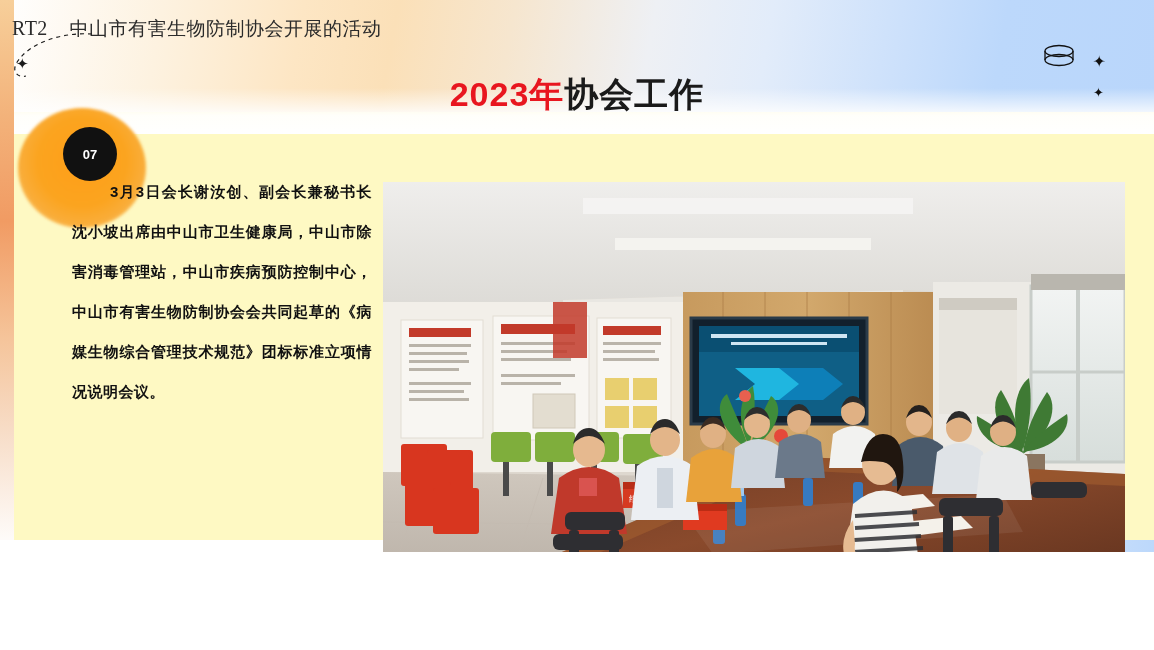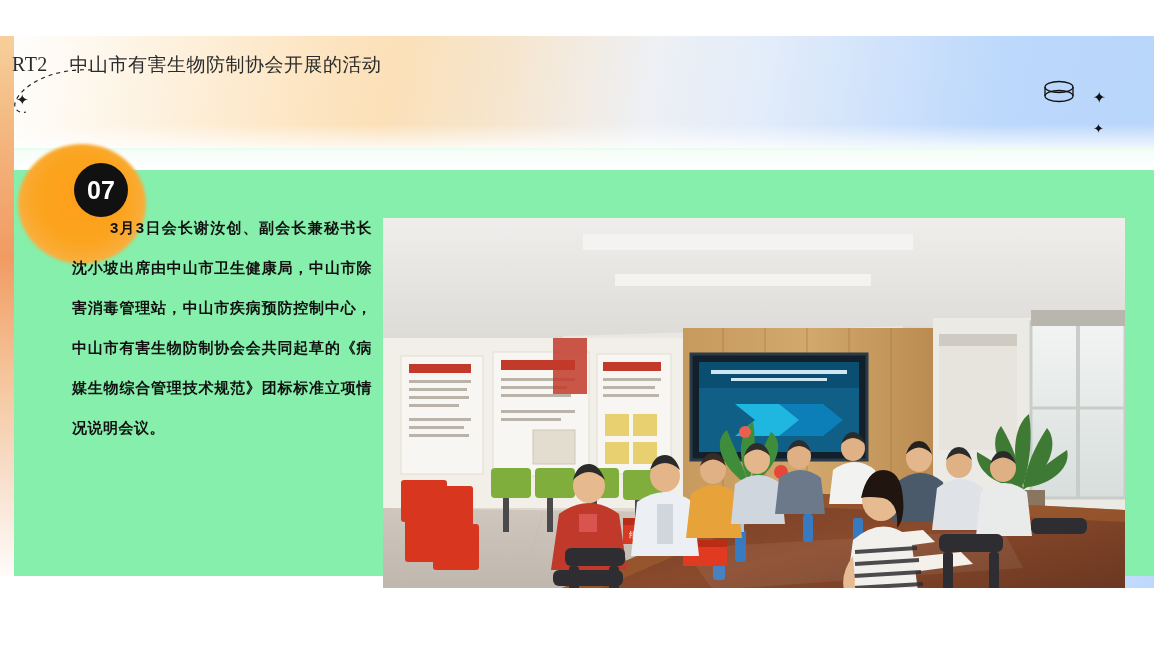--- a/index.html
+++ b/index.html
@@ -11,22 +11,21 @@
     height: 650px;
     font-family: "Liberation Sans", sans-serif;
     background: #ffffff;
     overflow: hidden;
   }
   .slide {
     position: relative;
     width: 1154px;
     height: 552px;
     overflow: hidden;
-    background: #86efac;
-    margin-top: 36px;
+    background: #fef9c3;
   }
   
   .top-band {
     position: absolute;
     left: 0;
     top: 0;
     width: 1154px;
     height: 112px;
     background: linear-gradient(100deg,
         #ffffff 0%,
@@ -132,28 +131,28 @@
     left: 18px;
     top: 108px;
     width: 128px;
     height: 120px;
     border-radius: 50%;
     background: radial-gradient(circle at 50% 45%, #ff9e18 0%, #fba41f 48%, #f9ad3a 68%, rgba(250,190,120,0.45) 86%, rgba(255,255,255,0) 100%);
     filter: blur(1.5px);
   }
   .badge-num {
     position: absolute;
-    left: 74px;
+    left: 63px;
     top: 127px;
     width: 54px;
     height: 54px;
     border-radius: 50%;
     background: #111111;
     color: #ffffff;
-    font-size: 25px;
+    font-size: 13px;
     font-weight: bold;
     display: flex;
     align-items: center;
     justify-content: center;
   }
 
   
   .body-text {
     position: absolute;
     left: 72px;
@@ -220,20 +219,23 @@
 
   <svg class="ellipse-icon" viewBox="0 0 34 26">
     <ellipse cx="17" cy="7" rx="14" ry="5.5" fill="none" stroke="#111" stroke-width="1.3"></ellipse>
     <ellipse cx="17" cy="16" rx="14" ry="5.5" fill="none" stroke="#111" stroke-width="1.3"></ellipse>
     <line x1="3" y1="7" x2="3" y2="16" stroke="#111" stroke-width="1.3"></line>
     <line x1="31" y1="7" x2="31" y2="16" stroke="#111" stroke-width="1.3"></line>
   </svg>
   <span class="deco-diamond" style="right:48px; top:54px;">✦</span>
   <span class="deco-diamond" style="right:50px; top:86px; font-size:13px;">✦</span>
 
+  <div class="slide-title">
+    <span class="year">2023年</span><span class="rest">协会工作</span>
+  </div>
 
   <div class="orange-blob"></div>
   <div class="badge-num">07</div>
 
   <div class="body-text">3月3日会长谢汝创、副会长兼秘书长沈小坡出席由中山市卫生健康局，中山市除害消毒管理站，中山市疾病预防控制中心，中山市有害生物防制协会会共同起草的《病媒生物综合管理技术规范》团标标准立项情况说明会议。</div>
 
   <div class="photo">
     <svg width="742" height="420" viewBox="0 0 742 420">
       <defs>
         <linearGradient id="ceil" x1="0" y1="0" x2="0" y2="1">

